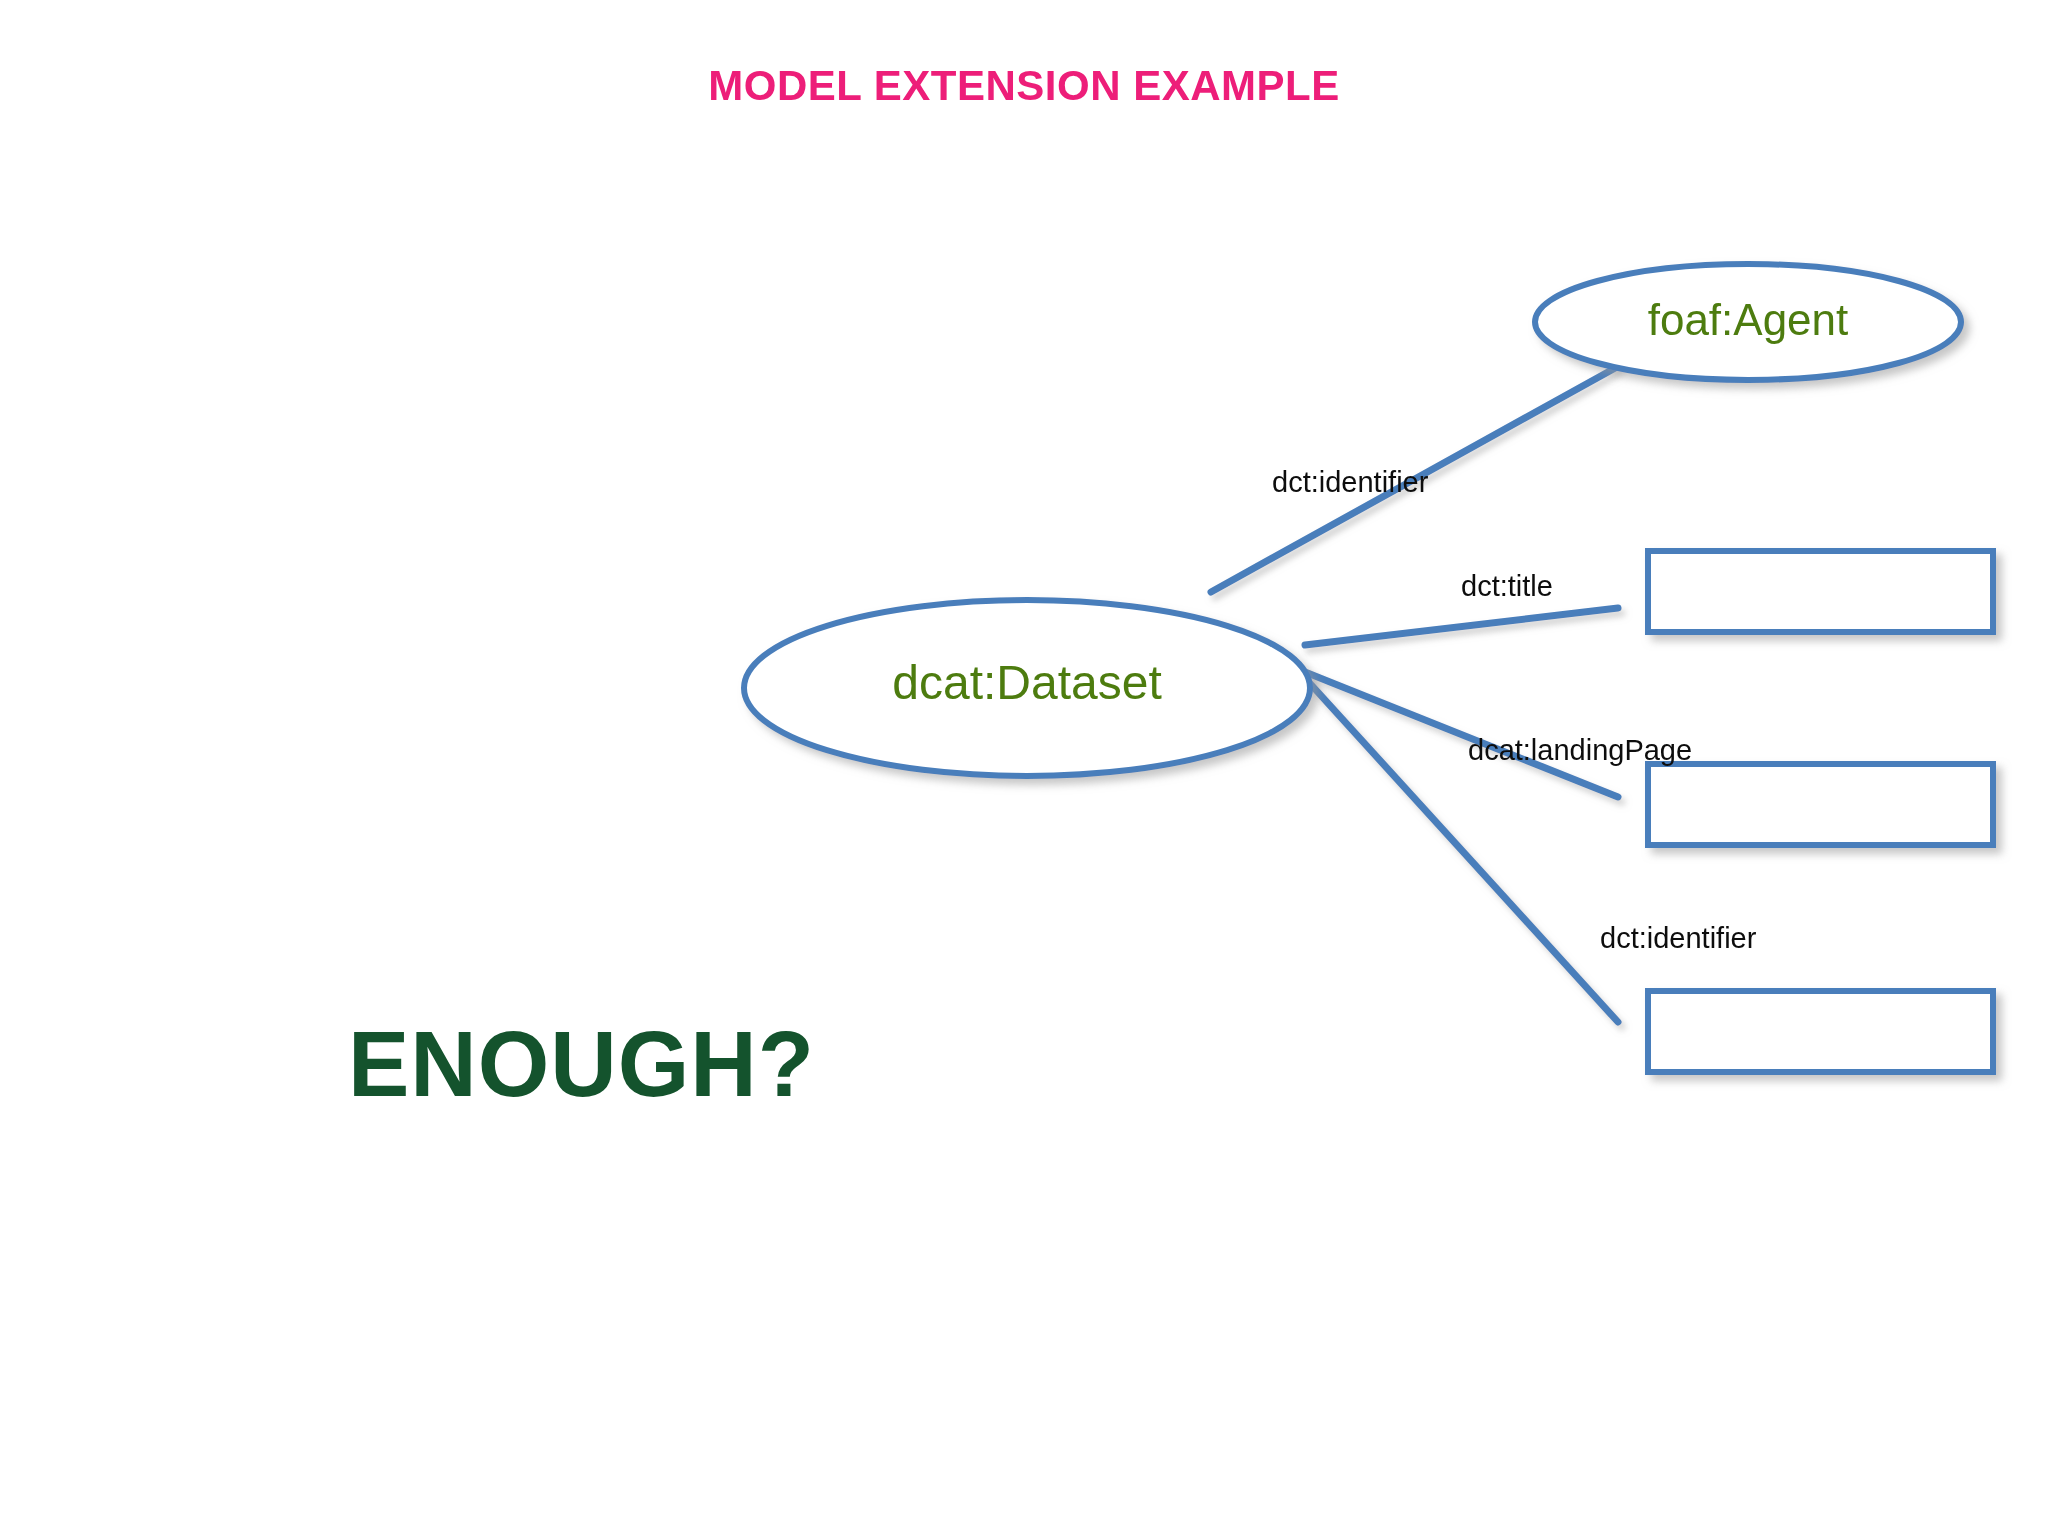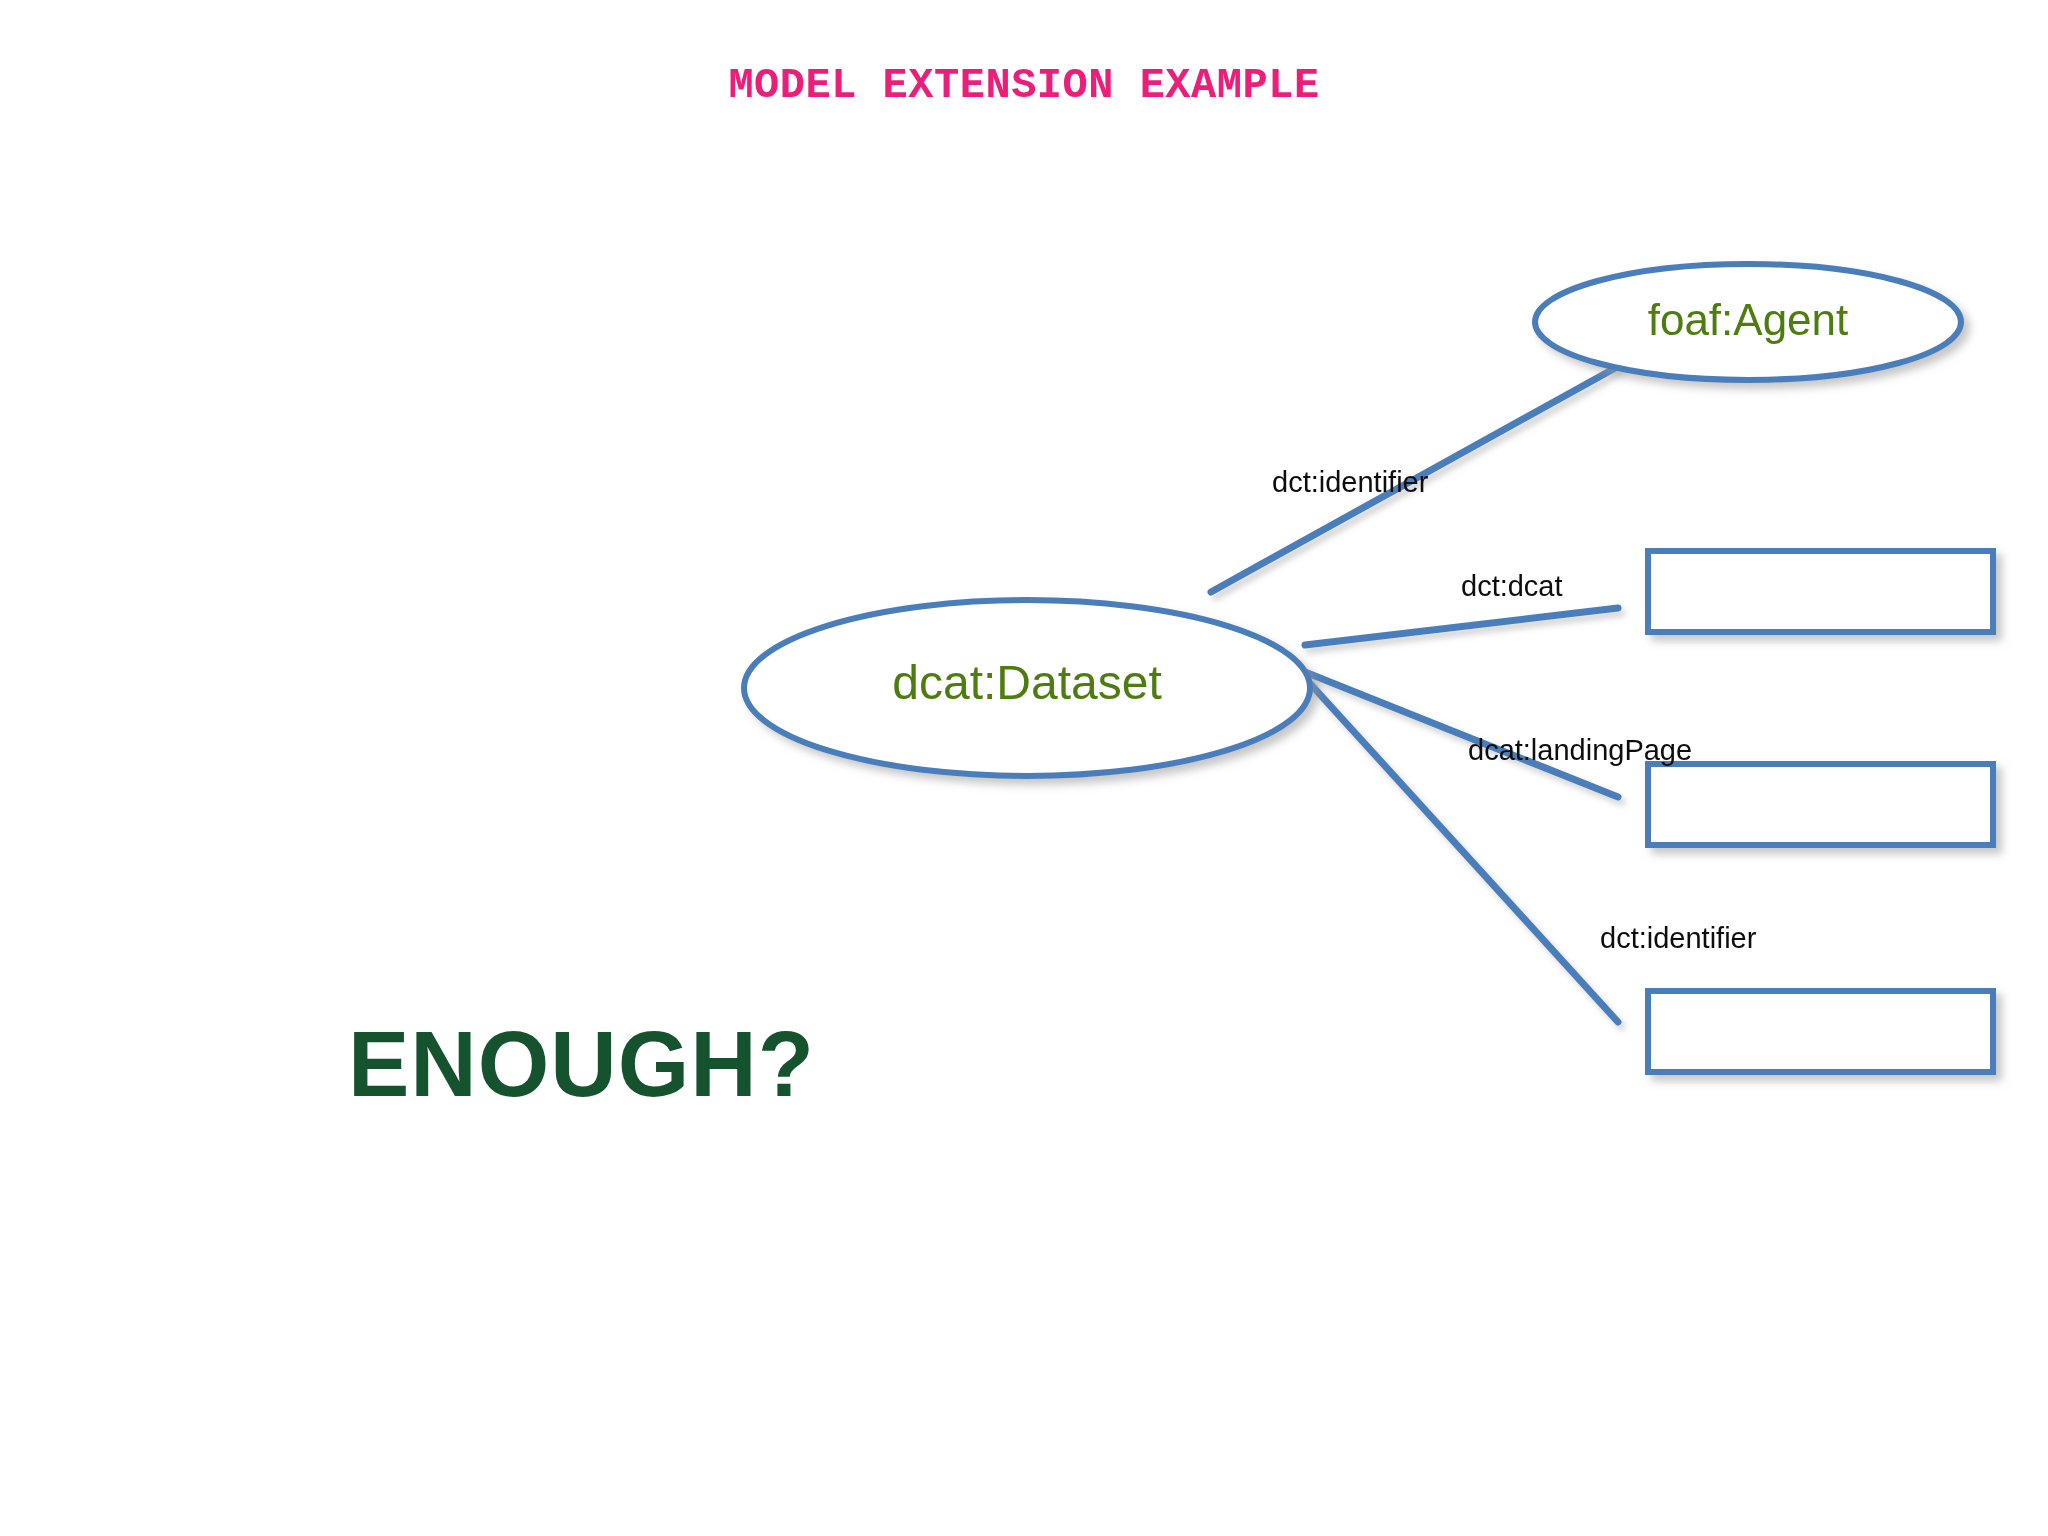--- a/index.html
+++ b/index.html
@@ -17,21 +17,21 @@
   }
 
   
   #slide-title {
     position: absolute;
     left: 0;
     top: 62px;
     width: 2048px;
     text-align: center;
     color: #ED1E79;
-    font-family: Liberation Mono, monospace;
+    font-family: Liberation Sans, sans-serif;
     font-weight: bold;
     font-size: 42px;
     letter-spacing: 0.5px;
   }
 
   
   #diagram-svg {
     position: absolute;
     left: 0;
     top: 0;
@@ -139,21 +139,21 @@
       <ellipse class="node-shape" cx="1027" cy="688" rx="283" ry="88"></ellipse>
     </g>
   </svg>
 
   <div class="node-label ellipse-label" style="left:1583px; top:295px; width:330px; text-align:center;">foaf:Agent</div>
 
   <div class="node-label ellipse-label bold" style="left:762px; top:655px; width:530px; text-align:center;">dcat:Dataset</div>
 
   <div class="edge-label" style="left:1272px; top:466px;">dct:identifier</div>
 
-  <div class="edge-label" style="left:1461px; top:570px;">dct:dcat</div>
+  <div class="edge-label" style="left:1461px; top:570px;">dct:title</div>
 
   <div class="edge-label" style="left:1468px; top:734px;">dcat:landingPage</div>
 
   <div class="edge-label" style="left:1600px; top:922px;">dct:identifier</div>
 
   <div id="enough-text">ENOUGH?</div>
 
   <div id="footer-logos">
 
     

